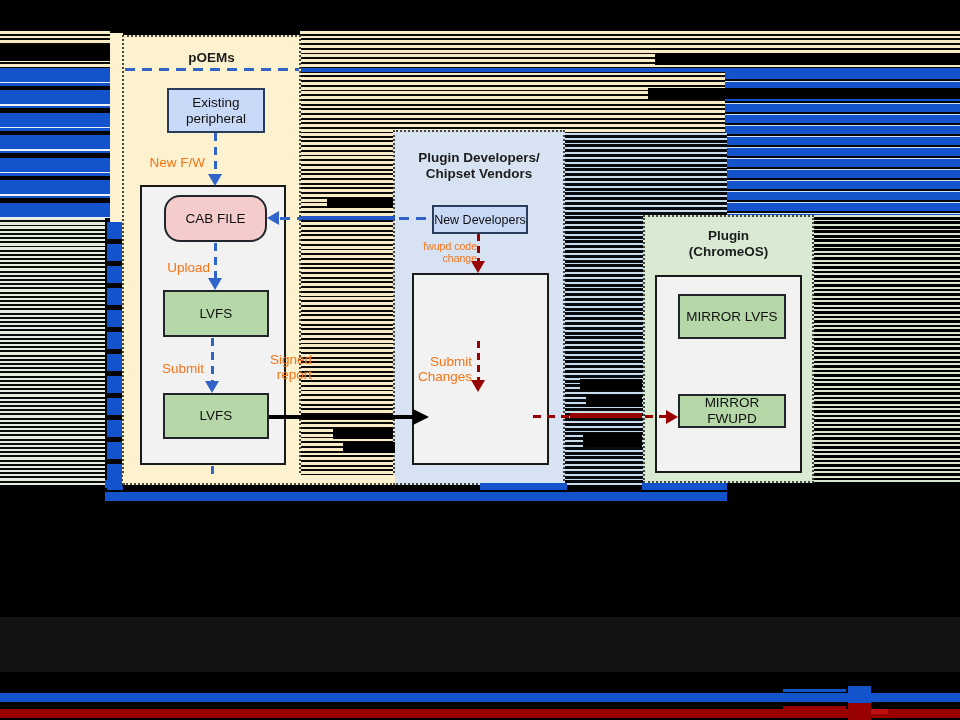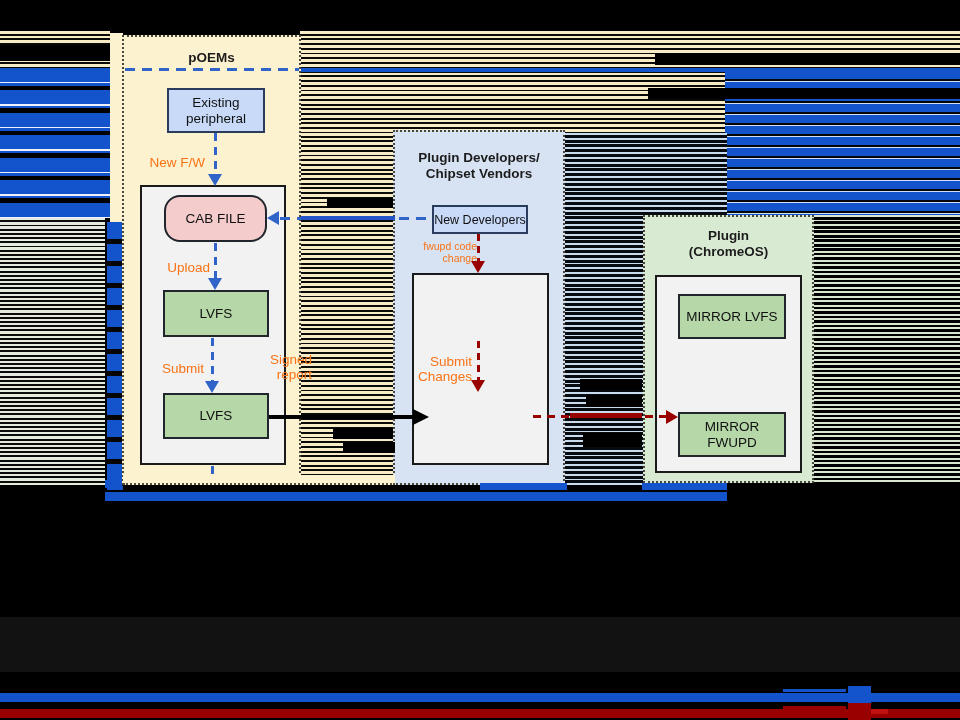--- a/index.html
+++ b/index.html
@@ -58,21 +58,21 @@
   .n-pink{background:#f4cccc;border-radius:16px;}
   .n-green{background:#b6d7a8;}
   #n-existing{left:167px;top:88px;width:98px;height:45px;}
   #n-cab{left:164px;top:195px;width:103px;height:47px;}
   #n-lvfs1{left:163px;top:290px;width:106px;height:47px;}
   #n-lvfs2{left:163px;top:393px;width:106px;height:46px;}
   #n-newp{left:432px;top:205px;width:96px;height:29px;font-size:12.5px;}
   #n-plugin{left:427px;top:294px;width:107px;height:46px;}
   #n-fwupd{left:429px;top:393px;width:103px;height:46px;}
   #n-mlvfs{left:678px;top:294px;width:108px;height:45px;}
-  #n-mfwupd{left:678px;top:412px;width:108px;height:45px;}
+  #n-mfwupd{left:678px;top:394px;width:108px;height:34px;}
   #n-testfw{left:656px;top:573px;width:144px;height:44px;background:#efefef;border:none;
             font-weight:bold;font-size:13px;color:#161616;}
 
   
   .lbl{position:absolute;font-size:13.5px;color:#f97316;text-align:right;line-height:15px;}
   #l-newfw{left:149px;top:155px;width:56px;}
   #l-upload{left:164px;top:260px;width:46px;}
   #l-submit{left:140px;top:361px;width:44px;margin-left:20px;}
   #l-signed{left:226px;top:352px;width:50px;margin-left:36px;}
   #l-codechange{left:413px;top:240px;width:64px;font-size:10.5px;line-height:12px;}

